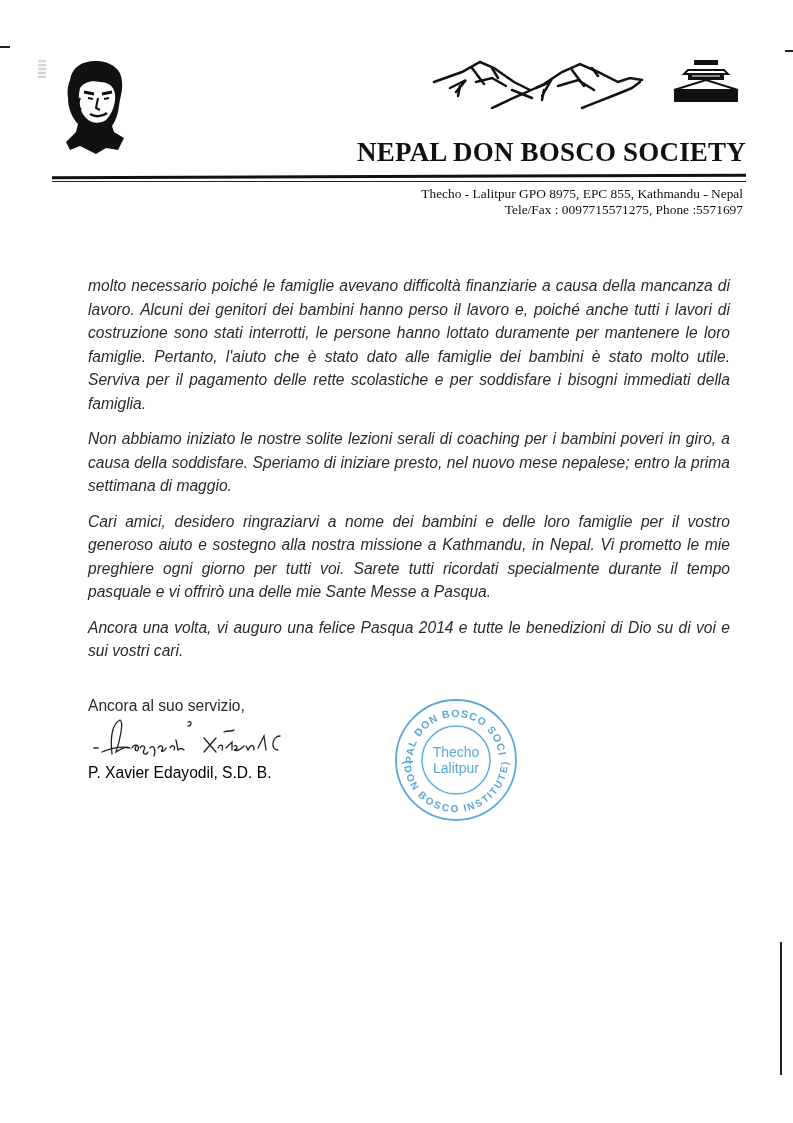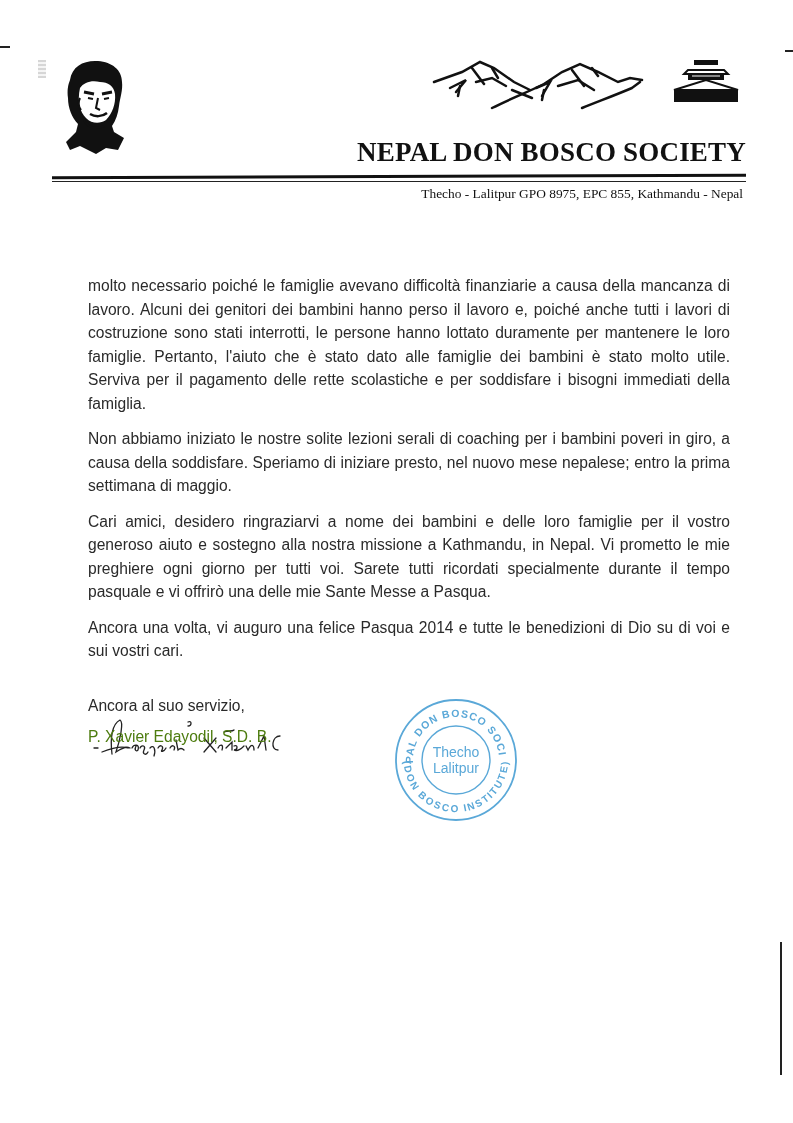--- a/index.html
+++ b/index.html
@@ -26,25 +26,25 @@
 
     .contact { position: absolute; right: 50px; top: 186px; text-align: right;
       font-family: Liberation Serif, serif; font-size: 13.4px; line-height: 16px; color: #111; }
     .contact div { white-space: nowrap; }
 
     .body-text {
       position: absolute; left: 88px; top: 274px; width: 642px;
       font-family: "Liberation Sans", sans-serif; font-size: 15.6px; line-height: 23.5px; color: #2a2a2a;
       text-align: justify;
     }
-    .body-text p { margin: 0 0 12px 0; }
+    .body-text p { margin: 0 0 12px 0; font-style: italic; }
 
     .closing { position: absolute; left: 88px; top: 697px; font-family: "Liberation Sans", sans-serif; font-size: 15.6px; color: #2a2a2a; }
     .signature { position: absolute; left: 92px; top: 718px; width: 200px; height: 44px; }
-    .sig-name { position: absolute; left: 88px; top: 728px; font-family: "Liberation Sans", sans-serif; font-size: 15.6px; color: #4d7c0f; }
+    .sig-name { position: absolute; left: 88px; top: 764px; font-family: "Liberation Sans", sans-serif; font-size: 15.6px; color: #000000; }
 
     .stamp { position: absolute; left: 393px; top: 697px; width: 126px; height: 126px; }
   </style>
 </head>
 <body>
 
 <div class="corner-mark-left"></div>
 <div class="corner-mark-right"></div>
 <div class="right-edge-bar"></div>
 <div class="scan-speck"></div>
@@ -88,20 +88,21 @@
     <path d="M6 32 L38 22 L70 32 Z" fill="none" stroke="#111" stroke-width="2"></path>
     <rect x="6" y="32" width="64" height="12" fill="#111"></rect>
   </svg>
 
   <div class="org-name">NEPAL DON BOSCO SOCIETY</div>
   <div class="rule-thick"></div>
   <div class="rule-thin"></div>
 
   <div class="contact">
     <div>Thecho - Lalitpur GPO 8975, EPC 855, Kathmandu - Nepal</div>
+    <div>Tele/Fax : 0097715571275, Phone :5571697</div>
   </div>
 </header>
 
 <main class="body-text">
   <p>molto necessario poiché le famiglie avevano difficoltà finanziarie a causa della mancanza di lavoro. Alcuni dei genitori dei bambini hanno perso il lavoro e, poiché anche tutti i lavori di costruzione sono stati interrotti, le persone hanno lottato duramente per mantenere le loro famiglie. Pertanto, l'aiuto che è stato dato alle famiglie dei bambini è stato molto utile. Serviva per il pagamento delle rette scolastiche e per soddisfare i bisogni immediati della famiglia.</p>
   <p>Non abbiamo iniziato le nostre solite lezioni serali di coaching per i bambini poveri in giro, a causa della soddisfare. Speriamo di iniziare presto, nel nuovo mese nepalese; entro la prima settimana di maggio.</p>
   <p>Cari amici, desidero ringraziarvi a nome dei bambini e delle loro famiglie per il vostro generoso aiuto e sostegno alla nostra missione a Kathmandu, in Nepal. Vi prometto le mie preghiere ogni giorno per tutti voi. Sarete tutti ricordati specialmente durante il tempo pasquale e vi offrirò una delle mie Sante Messe a Pasqua.</p>
   <p>Ancora una volta, vi auguro una felice Pasqua 2014 e tutte le benedizioni di Dio su di voi e sui vostri cari.</p>
 </main>
 

